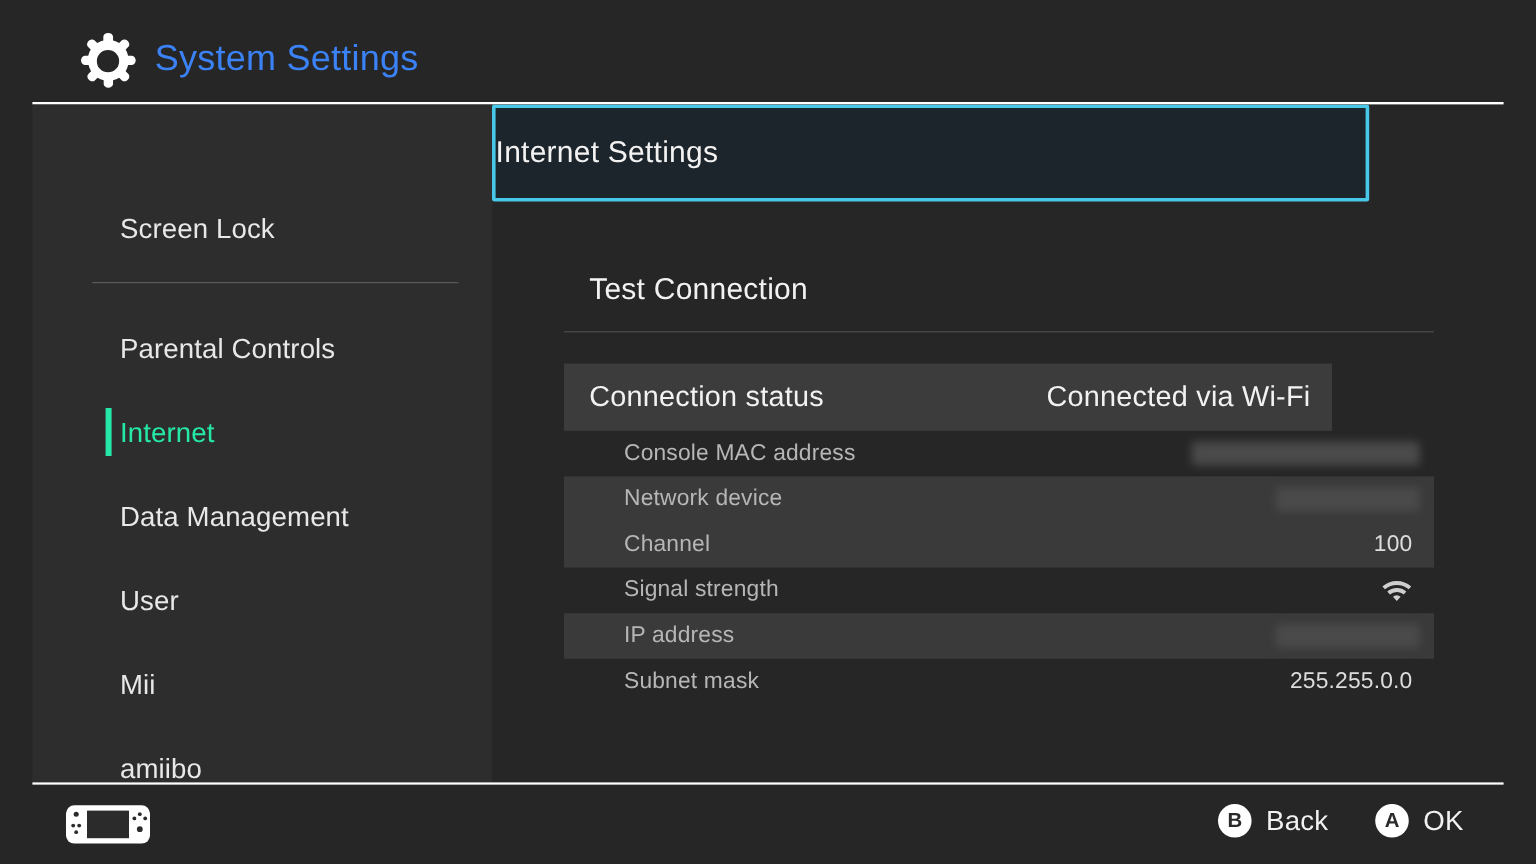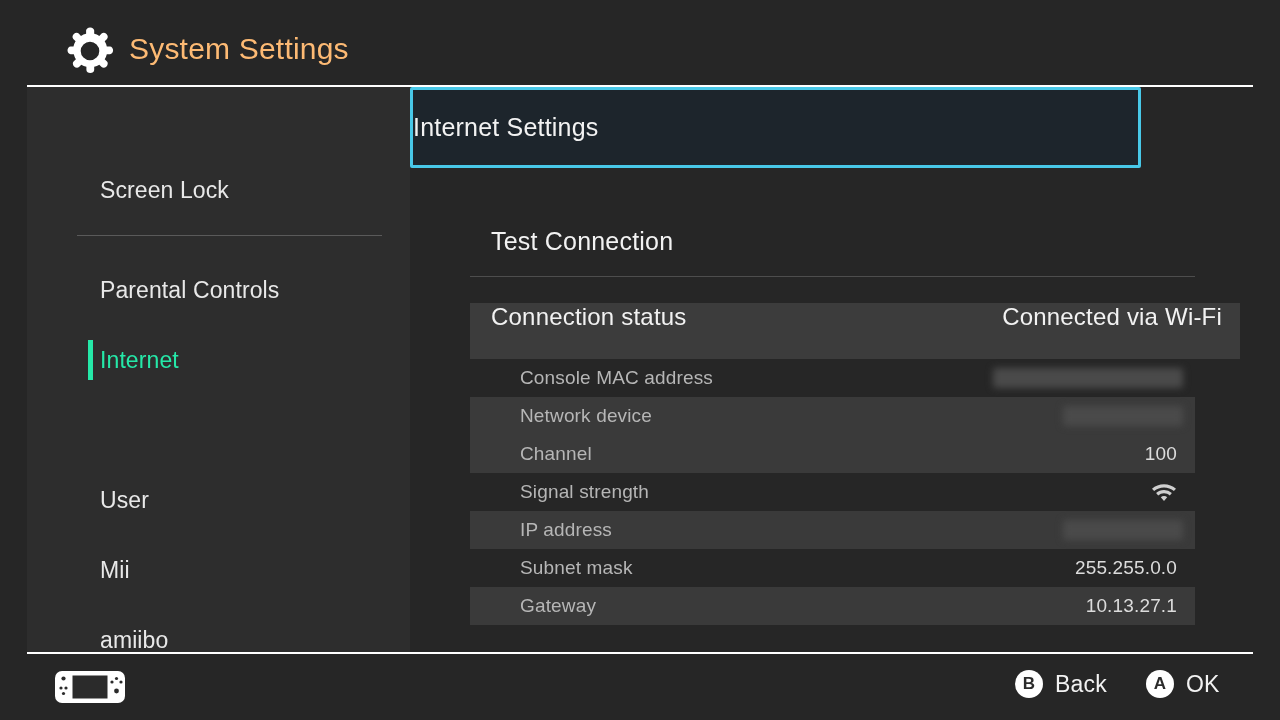--- a/index.html
+++ b/index.html
@@ -10,21 +10,21 @@
     overflow:hidden;
     -webkit-font-smoothing:antialiased;
   }
   #app { position:relative; width:1280px; height:720px; }
 
   
   #header { position:absolute; left:0; top:0; width:1280px; height:86px; }
   #gear-icon { position:absolute; left:64px; top:25px; width:52px; height:52px; }
   #page-title {
     position:absolute; left:129px; top:32px;
-    font-size:30px; color:#fdba74; letter-spacing:.2px; white-space:nowrap;
+    font-size:30px; color:#3b82f6; letter-spacing:.2px; white-space:nowrap;
   }
   #header-rule {
     position:absolute; left:27px; top:85px; width:1226px; height:2px;
     background:#ffffff;
   }
 
   
   #body-region { position:absolute; left:0; top:87px; width:1280px; height:566px; overflow:hidden; }
 
   
@@ -67,22 +67,22 @@
   }
   #test-connection-row .menu-label { padding-left:21px; }
 
   #menu-divider {
     position:absolute; left:60px; top:189px; width:725px; height:1px;
     background:#4d4d4d;
   }
 
   
   #connection-status-row {
-    position:absolute; left:60px; top:216px; width:770px; height:56px;
-    background:#3c3c3c; display:flex; 
+    position:absolute; left:60px; top:216px; width:640px; height:56px;
+    background:#3c3c3c; display:flex; align-items:center;
   }
   #connection-status-row .status-key {
     font-size:24px; color:#f2f2f2; padding-left:21px; letter-spacing:.2px;
   }
   #connection-status-row .status-val {
     margin-left:auto; font-size:24px; color:#f2f2f2; padding-right:18px; letter-spacing:.2px;
   }
 
   
   #detail-list { position:absolute; left:60px; top:272px; width:725px; }
@@ -141,20 +141,23 @@
       <div class="side-item" style="top:77px;">
         <span class="side-label">Screen Lock</span>
       </div>
       <div id="side-divider"></div>
       <div class="side-item" style="top:177px;">
         <span class="side-label">Parental Controls</span>
       </div>
       <div class="side-item active" style="top:247px;">
         <span class="active-bar"></span>
         <span class="side-label">Internet</span>
+      </div>
+      <div class="side-item" style="top:317px;">
+        <span class="side-label">Data Management</span>
       </div>
       <div class="side-item" style="top:387px;">
         <span class="side-label">User</span>
       </div>
       <div class="side-item" style="top:457px;">
         <span class="side-label">Mii</span>
       </div>
       <div class="side-item" style="top:527px;">
         <span class="side-label">amiibo</span>
       </div>
@@ -200,24 +203,20 @@
               </svg>
             </span>
           </div>
           <div class="detail-row stripe">
             <span class="detail-key">IP address</span>
             <span class="detail-val redacted"></span>
           </div>
           <div class="detail-row">
             <span class="detail-key">Subnet mask</span>
             <span class="detail-val">255.255.0.0</span>
-          </div>
-          <div class="detail-row stripe">
-            <span class="detail-key">Gateway</span>
-            <span class="detail-val">10.13.27.1</span>
           </div>
         </div>
 
     </div>
   </div>
 
   <div id="footer-rule"></div>
   <div id="footer">
     <svg id="controller-icon" viewBox="0 0 72 36">
       <rect x="1" y="2" width="70" height="32" rx="7" fill="#ffffff"></rect>

